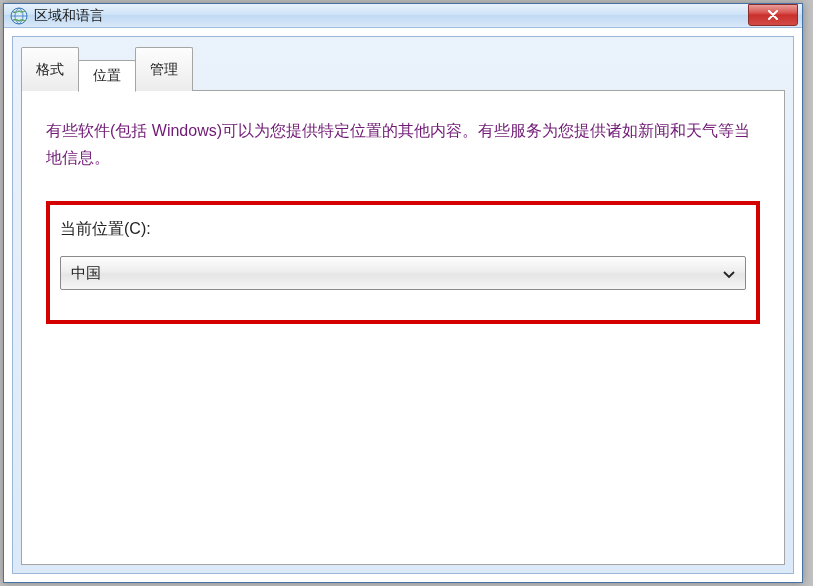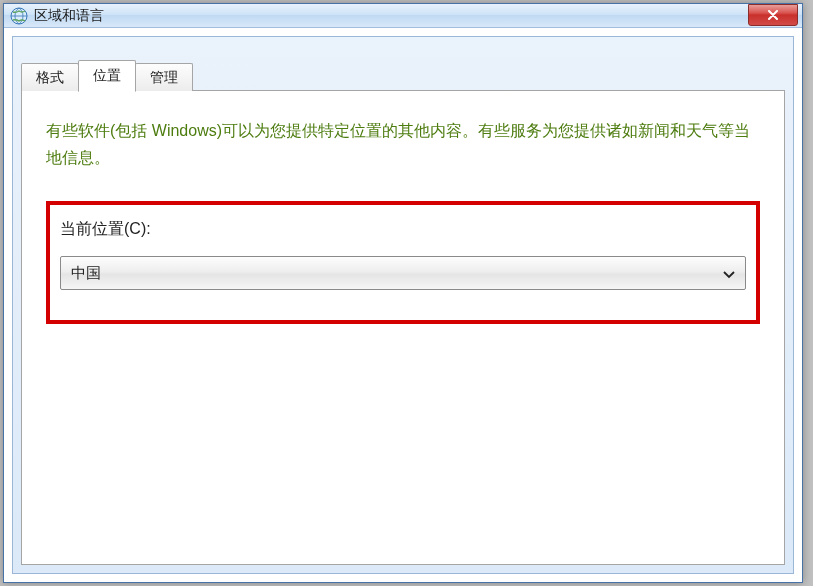--- a/index.html
+++ b/index.html
@@ -73,21 +73,21 @@
       position: absolute;
       top: 22px;
       left: 8px;
       right: 8px;
       height: 32px;
       display: flex;
       align-items: flex-end;
       z-index: 2;
     }
     .tab {
-      height: 28px;
+      height: 44px;
       padding: 0 14px;
       font-size: 14px;
       background: linear-gradient(to bottom, #fdfdfd, #ececec);
       border: 1px solid #a5a5a5;
       border-bottom: none;
       border-radius: 2px 2px 0 0;
       display: flex;
       align-items: center;
       margin-right: -1px;
       cursor: pointer;
@@ -107,21 +107,21 @@
       left: 8px;
       right: 8px;
       bottom: 8px;
       background: #fff;
       border: 1px solid #a5a5a5;
       padding: 26px 24px;
       z-index: 1;
     }
     .desc {
       font-size: 16px;
-      color: #4d7c0f;
+      color: #701a75;
       line-height: 1.7;
       margin-bottom: 30px;
     }
     .highlight-box {
       border: 4px solid #d40000;
       padding: 14px 10px 30px 10px;
       margin-top: 12px;
     }
     .field-label {
       font-size: 16px;

